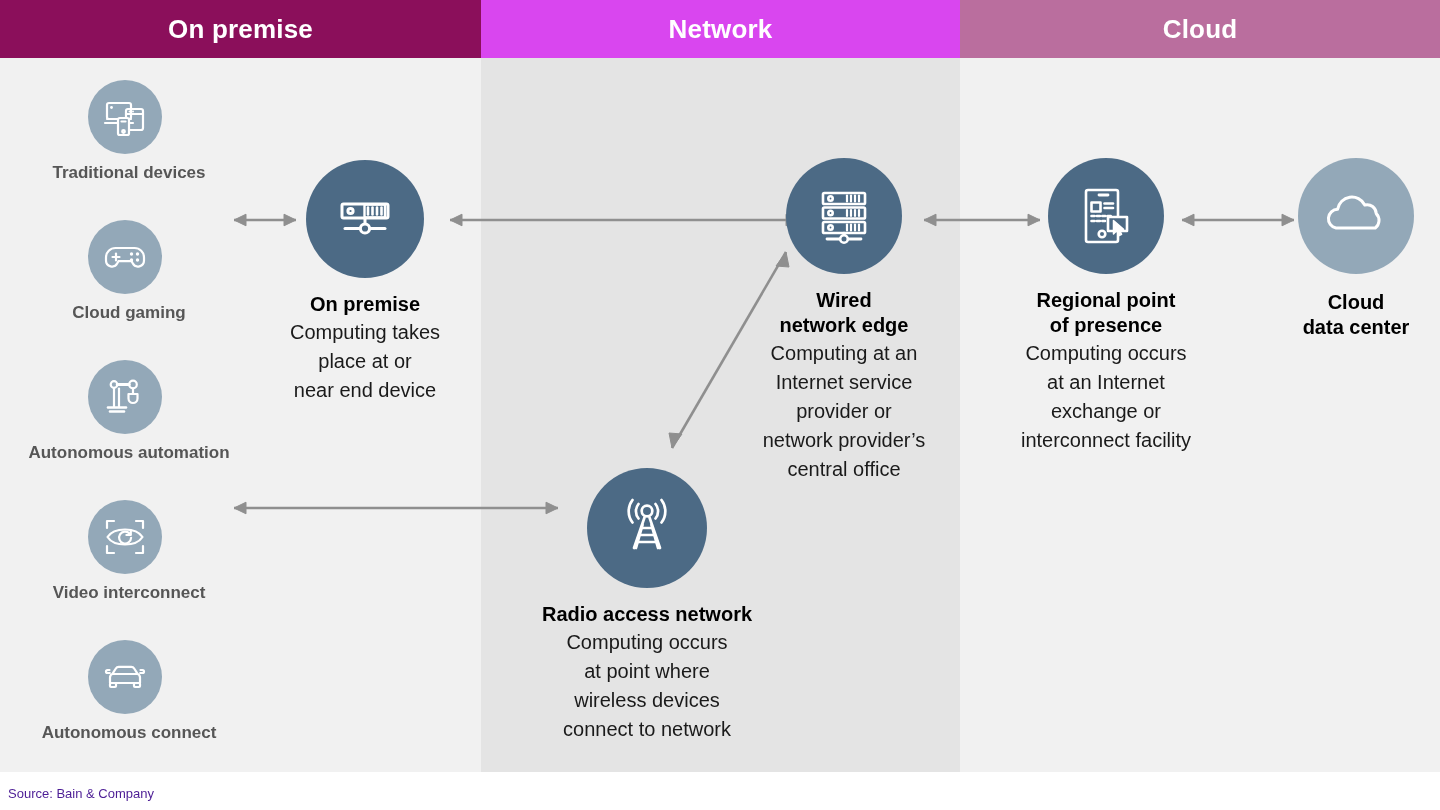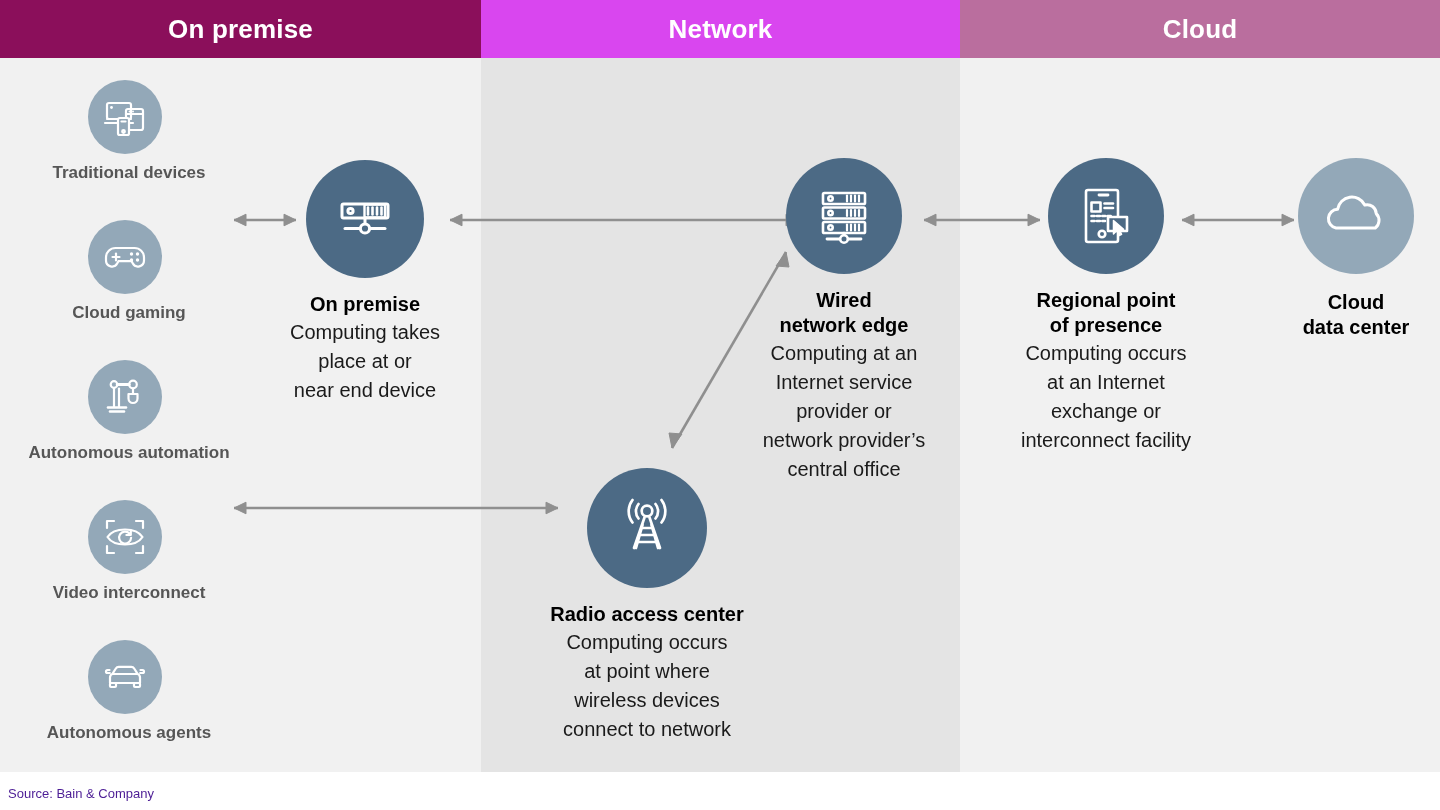--- a/index.html
+++ b/index.html
@@ -191,21 +191,21 @@
     <div class="circle light">
       <svg width="48" height="48" viewBox="0 0 48 48" fill="none" stroke="#ffffff" stroke-width="2.2" stroke-linejoin="round" stroke-linecap="round">
         <path d="M9,30 v-5.5 c0,-2 1.2,-3.2 2.6,-3.8 l3.2,-5.2 c0.7,-1.2 1.7,-1.7 3,-1.7 h12.4 c1.3,0 2.3,0.5 3,1.7 l3.2,5.2 c1.4,0.6 2.6,1.8 2.6,3.8 V30 Z"></path>
         <line x1="12.2" y1="21" x2="35.8" y2="21"></line>
         <rect x="9" y="30" width="6" height="4" rx="1"></rect>
         <rect x="33" y="30" width="6" height="4" rx="1"></rect>
         <path d="M8.5,17 h-2 a1.5,1.5 0 0 0 0,3 h2.3"></path>
         <path d="M39.5,17 h2 a1.5,1.5 0 0 1 0,3 h-2.3"></path>
       </svg>
     </div>
-    <div class="dev-label">Autonomous agents</div>
+    <div class="dev-label">Autonomous connect</div>
   </div>
 
   <div class="node" style="left:245px; top:160px; width:240px;">
     <div class="circle dark" style="width:118px; height:118px;">
       <svg width="64" height="64" viewBox="0 0 64 64" fill="none" stroke="#ffffff" stroke-width="3" stroke-linejoin="round" stroke-linecap="round">
         <rect x="9" y="17" width="46" height="14" rx="1.5"></rect>
         <circle cx="17.5" cy="24" r="2.6"></circle>
         <g stroke-width="2.6">
           <line x1="35" y1="20.5" x2="35" y2="27.5"></line>
           <line x1="39.5" y1="20.5" x2="39.5" y2="27.5"></line>
@@ -268,21 +268,21 @@
         <path d="M47.5,5 a18.5,18.5 0 0 1 0,22.5"></path>
         <line x1="30.5" y1="22.5" x2="20" y2="53"></line>
         <line x1="35.5" y1="22.5" x2="46" y2="53"></line>
         <line x1="27.6" y1="33" x2="38.4" y2="33"></line>
         <line x1="25.5" y1="40" x2="40.5" y2="40"></line>
         <line x1="23.2" y1="47" x2="42.8" y2="47"></line>
         <line x1="28.5" y1="30" x2="22" y2="53"></line>
         <line x1="37.5" y1="30" x2="44" y2="53"></line>
       </svg>
     </div>
-    <div class="node-title">Radio access center</div>
+    <div class="node-title">Radio access network</div>
     <div class="node-desc">Computing occurs<br>at point where<br>wireless devices<br>connect to network</div>
   </div>
 
   <div class="node" style="left:988px; top:158px; width:236px;">
     <div class="circle dark" style="width:116px; height:116px;">
       <svg width="62" height="62" viewBox="0 0 62 62" fill="none" stroke="#ffffff" stroke-width="2.6" stroke-linejoin="round" stroke-linecap="round">
         <rect x="11" y="5" width="32" height="52" rx="2"></rect>
         <line x1="24" y1="10" x2="33" y2="10" stroke-width="2.8"></line>
         <circle cx="27" cy="49" r="3.3"></circle>
         <rect x="16.5" y="17.5" width="9" height="9"></rect>

